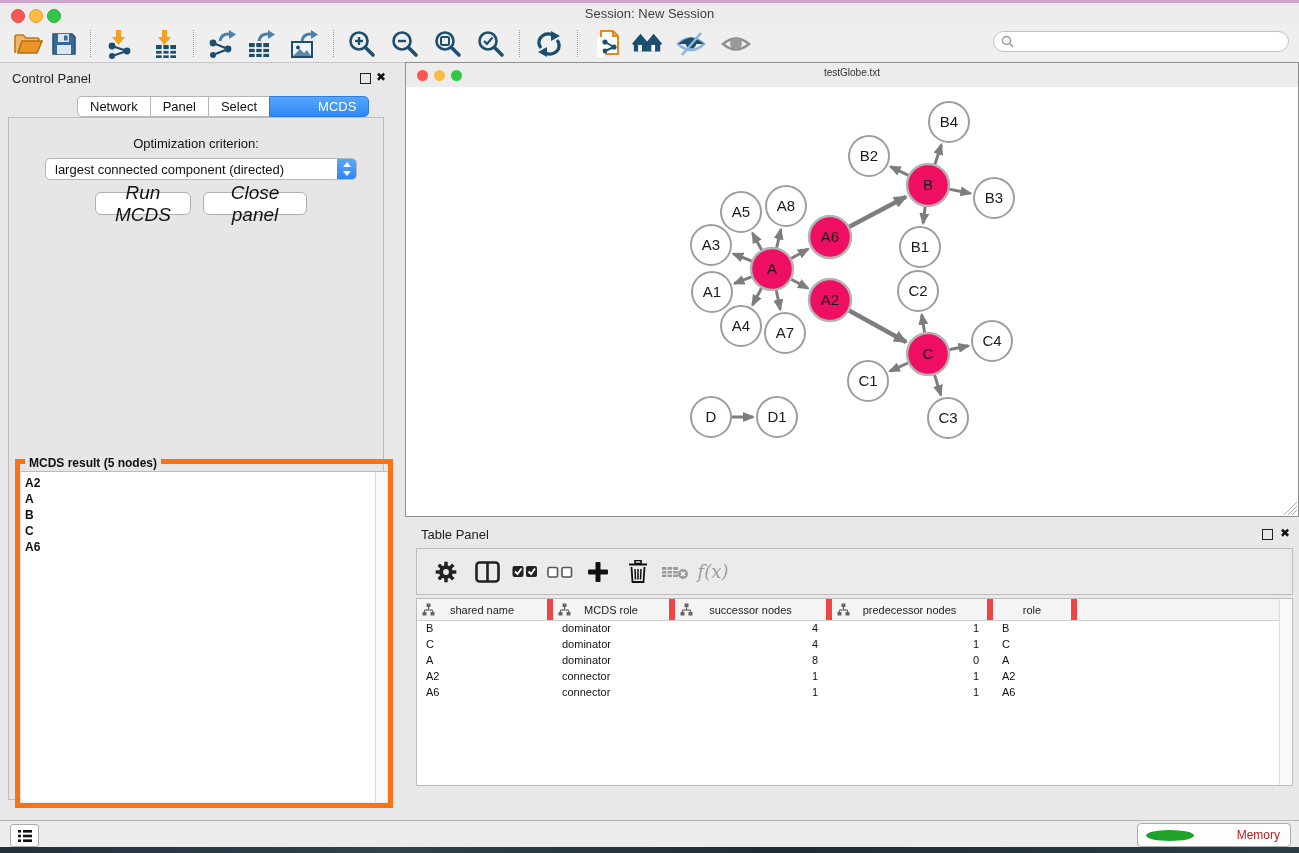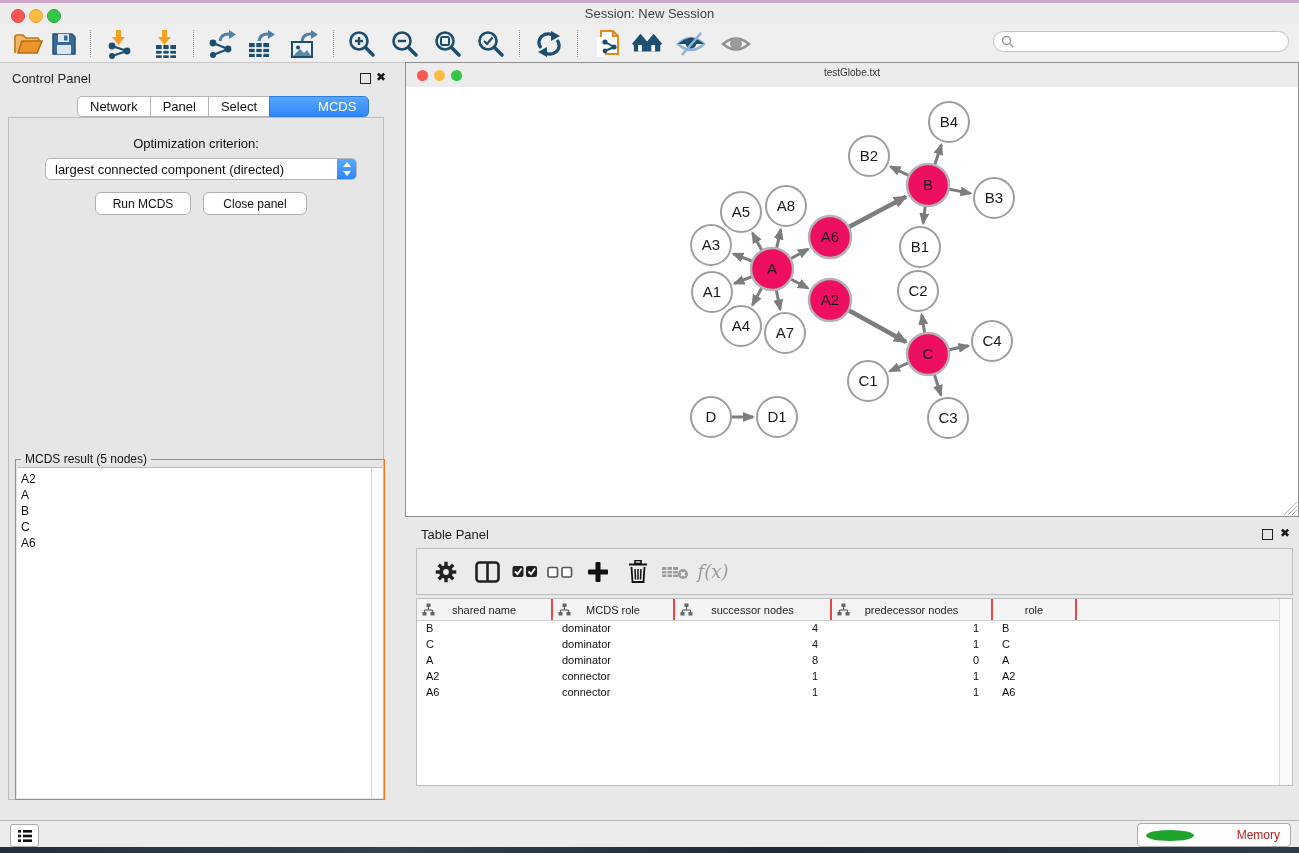--- a/index.html
+++ b/index.html
@@ -37,22 +37,22 @@
   .seg.last{border-radius:0 5px 5px 0;padding-left:48px;}
   .seg.active{background:linear-gradient(#58a6fc,#2e87f8);border-color:#2e7ce0;color:#fff;}
   .cp-body{position:absolute;left:8px;top:55px;width:376px;height:683px;background:#e6e6e6;border:1px solid #bdbdbd;box-sizing:border-box;}
   .opt-label{position:absolute;left:0;right:0;top:18px;text-align:center;font-size:13px;color:#111;}
   .combo{position:absolute;left:36px;top:40px;width:312px;height:22px;background:#fff;border:1px solid #b6b6b6;border-radius:5px;box-sizing:border-box;display:flex;align-items:center;}
   .combo .cval{flex:1;font-size:13px;color:#111;padding-left:9px;white-space:nowrap;overflow:hidden;}
   .combo .stepper{width:19px;height:20px;margin-right:0px;background:linear-gradient(#5aa7fc,#2e86f7);border-radius:0 4px 4px 0;position:relative;}
   .combo .stepper:before,.combo .stepper:after{content:"";position:absolute;left:5.5px;border-left:4px solid transparent;border-right:4px solid transparent;}
   .combo .stepper:before{top:3px;border-bottom:5px solid #fff;}
   .combo .stepper:after{bottom:3px;border-top:5px solid #fff;}
-  .pushbtn{position:absolute;top:74px;height:23px;background:#fff;border:1px solid #b0b0b0;border-radius:6px;font-size:12px;color:#111;display:flex;align-items:center;justify-content:center;box-sizing:border-box;font-family:inherit;}
-  .fieldset{position:absolute;left:6px;top:341px;width:368px;height:339px;border:1px solid #f97316;}
+  .pushbtn{position:absolute;top:74px;height:23px;background:#fff;border:1px solid #b0b0b0;border-radius:6px;font-size:19px;color:#111;display:flex;align-items:center;justify-content:center;box-sizing:border-box;font-family:inherit;font-style:italic;}
+  .fieldset{position:absolute;left:6px;top:341px;width:368px;height:339px;border:5px solid #f97316;font-weight:bold;}
   .fieldset .legend{position:absolute;left:5px;top:-8px;background:#e6e6e6;padding:0 4px;font-size:12px;color:#111;}
   .listbox{position:absolute;left:1px;top:7px;right:1px;bottom:1px;background:#fff;border-top:1px solid #bbb;}
   .listbox .items{position:absolute;left:4px;top:3px;right:14px;}
   .listitem{font-size:12px;color:#111;line-height:16px;}
   .vtrack{position:absolute;right:0;top:0;bottom:0;width:11px;background:#fafafa;border-left:1px solid #d9d9d9;}
   
   .netwin{position:absolute;left:405px;top:62px;width:894px;height:455px;border:1px solid #8f8f8f;box-sizing:border-box;background:#fff;}
   .netwin .bar{position:absolute;left:0;top:0;right:0;height:24px;background:#ececec;border-bottom:1px solid #b4b4b4;}
   .netwin .bar .title{position:absolute;left:0;right:0;top:4px;text-align:center;font-size:10px;color:#333;}
   .ntl{position:absolute;top:7px;width:11px;height:11px;border-radius:50%;}
@@ -62,21 +62,21 @@
   .canvas{position:absolute;left:0;top:24px;right:0;bottom:0;background:#fff;overflow:hidden;}
   .grip{position:absolute;right:1px;bottom:1px;width:14px;height:14px;
     background:linear-gradient(135deg,transparent 50%,#aaa 50%,#aaa 55%,transparent 55%,transparent 65%,#aaa 65%,#aaa 70%,transparent 70%,transparent 80%,#aaa 80%,#aaa 85%,transparent 85%);}
   
   .tpanel{position:absolute;left:405px;top:518px;width:894px;height:300px;}
   .ttoolbar{position:absolute;left:11px;top:30px;width:877px;height:47px;background:#ebebeb;border:1px solid #bdbdbd;box-sizing:border-box;}
   .tticon{position:absolute;top:0;height:45px;display:flex;align-items:center;justify-content:center;}
   .fx{font-family:"DejaVu Serif","Liberation Serif",serif;font-style:italic;font-size:18px;color:#9a9a9a;}
   .dtable{position:absolute;left:11px;top:80px;width:877px;height:188px;background:#fff;border:1px solid #bdbdbd;box-sizing:border-box;overflow:hidden;}
   .thead{position:absolute;left:0;top:0;right:12px;height:21px;background:#f4f4f4;border-bottom:1px solid #cfcfcf;display:flex;}
-  .th{position:relative;height:21px;border-right:2px solid #ef4444;box-sizing:border-box;display:flex;align-items:center;justify-content:center;font-size:11px;color:#222;}
+  .th{position:relative;height:21px;border-right:6px solid #ef4444;box-sizing:border-box;display:flex;align-items:center;justify-content:center;font-size:11px;color:#222;}
   .th .hicon{position:absolute;left:5px;top:4px;}
   .tbody{position:absolute;left:0;top:21px;right:12px;}
   .tr{display:flex;height:16px;}
   .td{font-size:11px;color:#111;box-sizing:border-box;line-height:16px;white-space:nowrap;overflow:hidden;}
   .tscroll{position:absolute;right:0;top:0;bottom:0;width:12px;background:#fafafa;border-left:1px solid #ddd;}
   
   .statusbar{position:absolute;left:0;top:820px;width:1299px;height:27px;background:#ececec;border-top:1px solid #b5b5b5;box-sizing:border-box;}
   .listbtn{position:absolute;left:10px;top:3px;width:27px;height:21px;background:#fdfdfd;border:1px solid #ababab;border-radius:3px;display:flex;align-items:center;justify-content:center;}
   .membtn{position:absolute;right:8px;top:2px;height:22px;background:#fdfdfd;border:1px solid #ababab;border-radius:4px;display:flex;align-items:center;padding:0 10px 0 8px;}
   .memdot{width:11px;height:11px;border-radius:50%;background:#1fa32a;margin-right:6px;}

